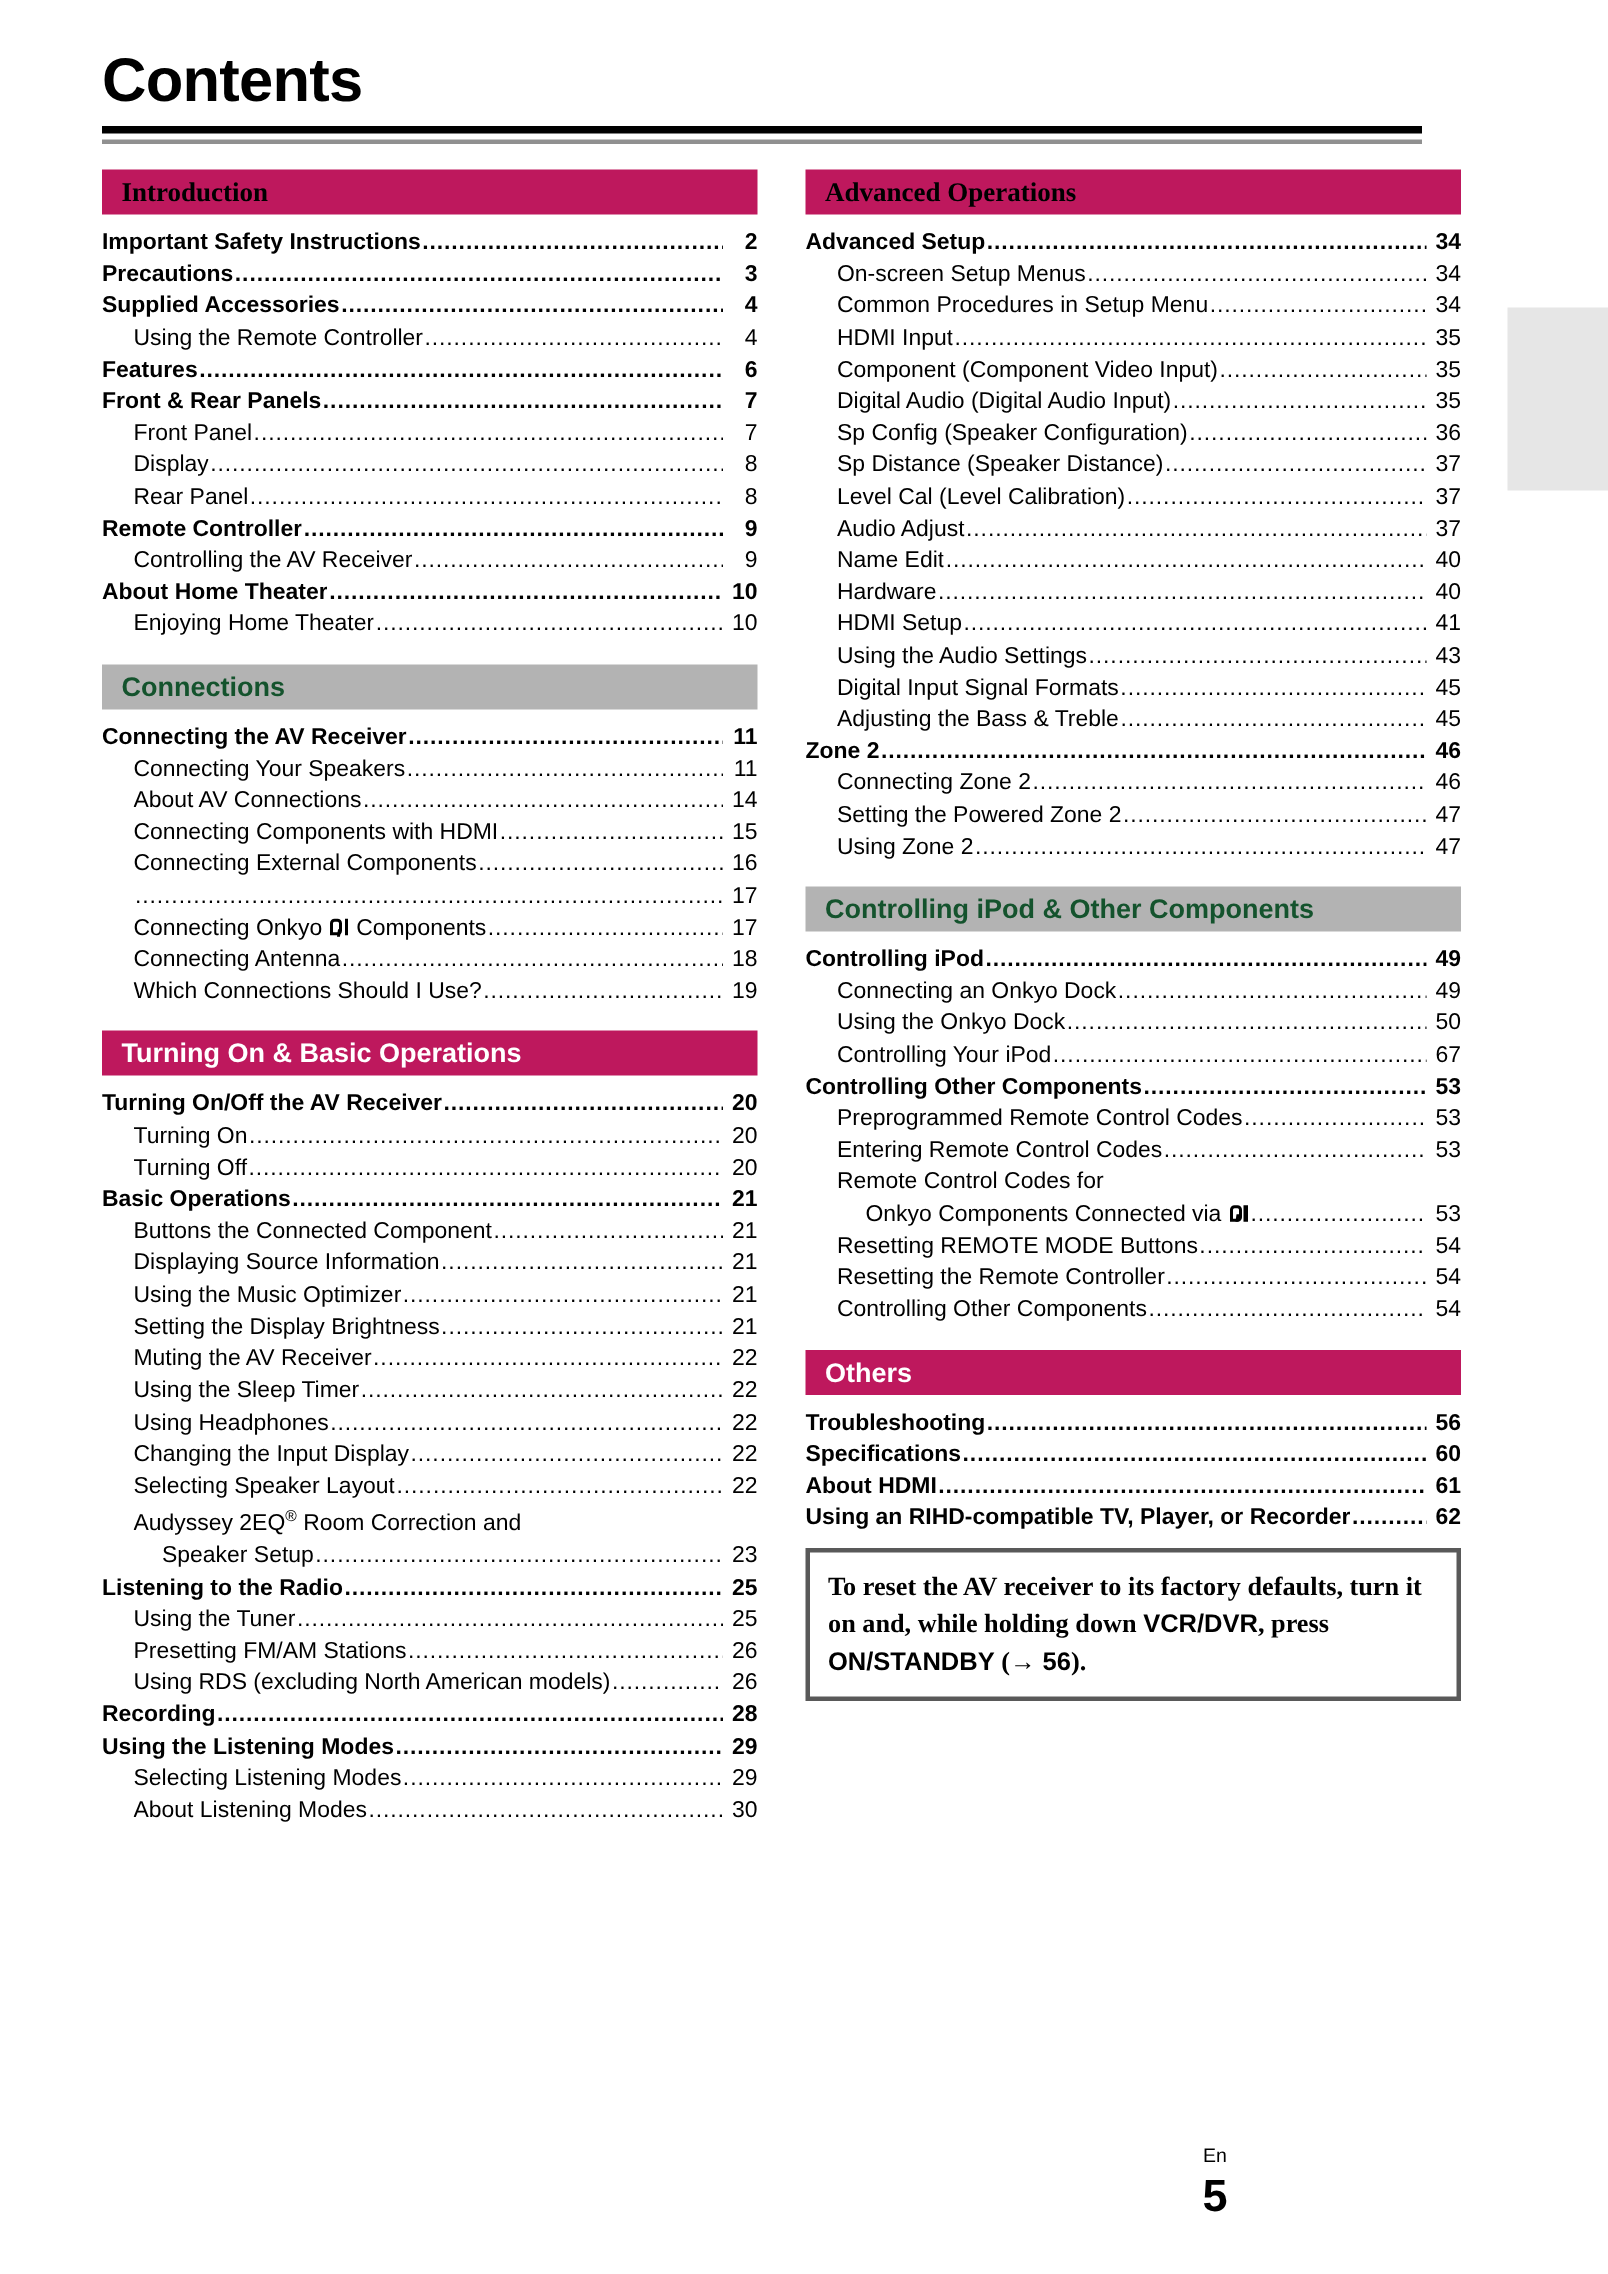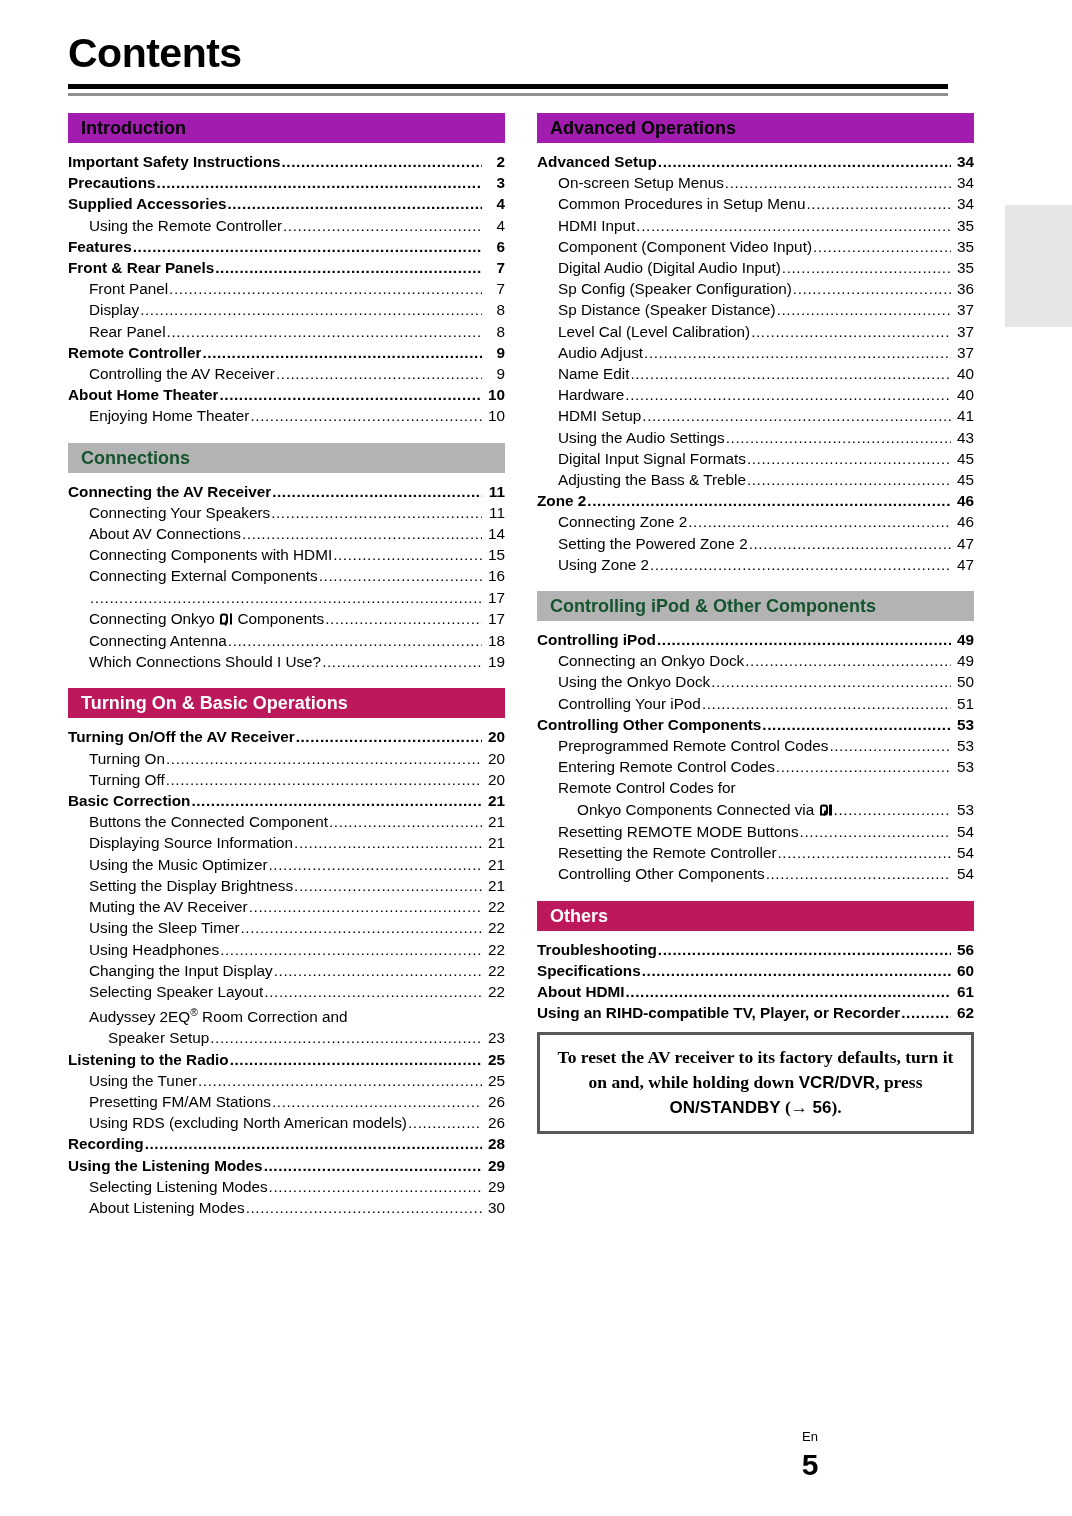--- a/index.html
+++ b/index.html
@@ -71,21 +71,21 @@
   
   .banner {
     height: 30px;
     line-height: 30px;
     padding-left: 13px;
     font-size: 18px;
     font-weight: bold;
     box-sizing: border-box;
     margin-bottom: 8px;
   }
-  .banner.light { background: #a21caf; color: #000000; }
+  .banner.light { background: #be185d; color: #000000; font-family: Liberation Serif, serif; }
   .banner.mid   { background: #b3b3b3; color: #14532d; }
   .banner.dark  { background: #be185d; color: #ffffff; }
 
   .section { margin-bottom: 16px; }
   .section:last-child { margin-bottom: 0; }
 
   
   .toc-list { }
 
   .toc-row {
@@ -171,21 +171,20 @@
     border: 3px solid #595959;
     background: #ffffff;
     padding: 10px 12px 11px 12px;
   }
   .note-line {
     font-family: "Liberation Serif", serif;
     font-weight: bold;
     font-size: 17.5px;
     line-height: 25px;
     color: #000;
-    text-align: center;
   }
   .note-sans {
     font-family: "Liberation Sans", sans-serif;
     font-weight: bold;
     font-size: 17px;
   }
 
   
   .footer {
     position: absolute;
@@ -347,21 +346,21 @@
             <span class="title">Turning On</span>
             <span class="leader">........................................................................................................................................................................................................</span>
             <span class="pg">20</span>
           </div>
           <div class="toc-row lvl2">
             <span class="title">Turning Off</span>
             <span class="leader">........................................................................................................................................................................................................</span>
             <span class="pg">20</span>
           </div>
           <div class="toc-row lvl1">
-            <span class="title">Basic Correction</span>
+            <span class="title">Basic Operations</span>
             <span class="leader">........................................................................................................................................................................................................</span>
             <span class="pg">21</span>
           </div>
           <div class="toc-row lvl2">
             <span class="title">Buttons the Connected Component</span>
             <span class="leader">........................................................................................................................................................................................................</span>
             <span class="pg">21</span>
           </div>
           <div class="toc-row lvl2">
             <span class="title">Displaying Source Information</span>
@@ -574,21 +573,21 @@
             <span class="pg">49</span>
           </div>
           <div class="toc-row lvl2">
             <span class="title">Using the Onkyo Dock</span>
             <span class="leader">........................................................................................................................................................................................................</span>
             <span class="pg">50</span>
           </div>
           <div class="toc-row lvl2">
             <span class="title">Controlling Your iPod</span>
             <span class="leader">........................................................................................................................................................................................................</span>
-            <span class="pg">51</span>
+            <span class="pg">67</span>
           </div>
           <div class="toc-row lvl1">
             <span class="title">Controlling Other Components</span>
             <span class="leader">........................................................................................................................................................................................................</span>
             <span class="pg">53</span>
           </div>
           <div class="toc-row lvl2">
             <span class="title">Preprogrammed Remote Control Codes</span>
             <span class="leader">........................................................................................................................................................................................................</span>
             <span class="pg">53</span>

